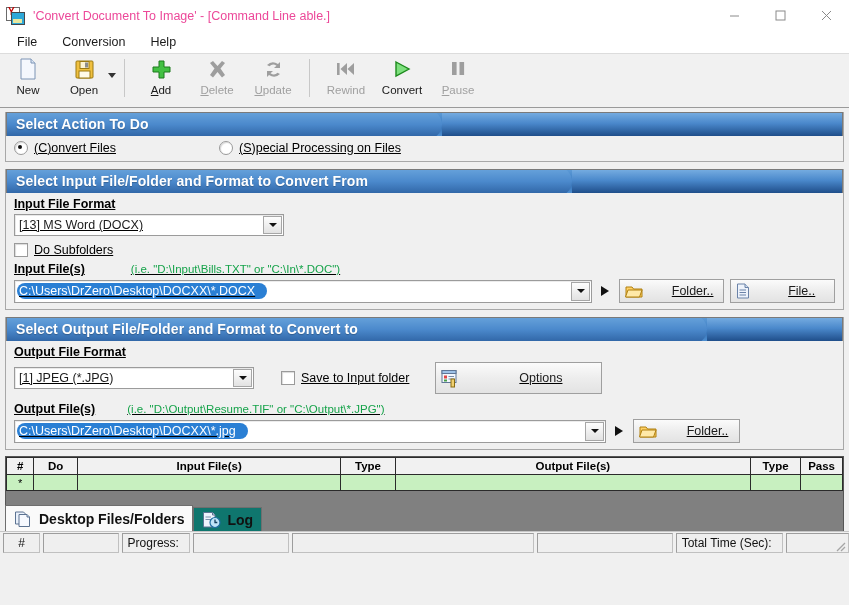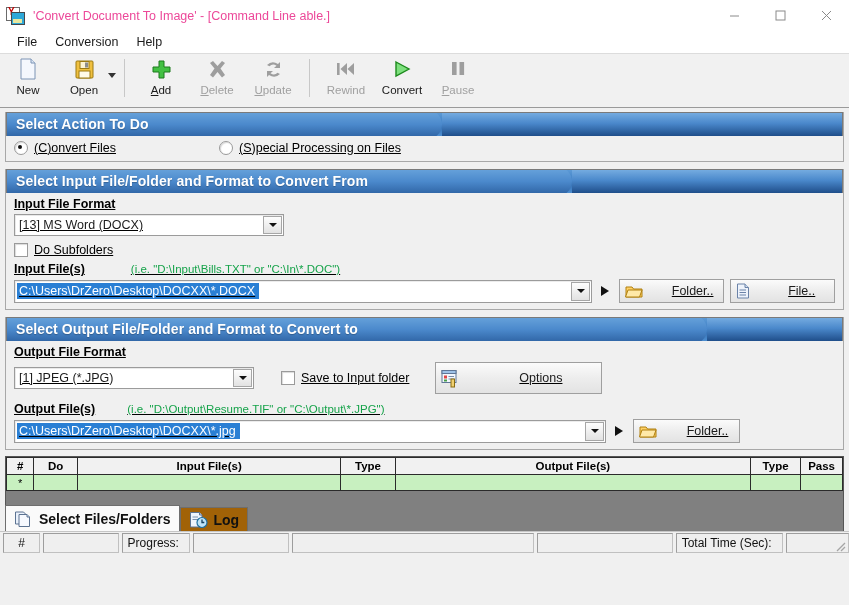--- a/index.html
+++ b/index.html
@@ -18,21 +18,21 @@
   #app-icon{width:18px;height:18px;margin-left:6px;position:relative;flex:none;}
   #app-icon .bk{position:absolute;left:0;top:0;width:12px;height:12px;background:#fff;border:1px solid #6b6b6b;}
   #app-icon .bk:after{content:"Y";position:absolute;left:1px;top:-2px;font-size:10px;font-weight:bold;color:#c00000;font-family:"Liberation Sans",sans-serif;}
   #app-icon .fr{position:absolute;left:5px;top:5px;width:12px;height:11px;background:#2ea8d8;border:1px solid #44484b;}
   #app-icon .fr:after{content:"";position:absolute;left:1px;bottom:1px;width:9px;height:4px;background:#e8e8a0;}
   #win-title{margin-left:9px;font-size:12.5px;color:#ec4899;white-space:nowrap;}
   #win-controls{position:absolute;right:0;top:0;display:flex;height:31px;}
   .wc{width:46px;height:31px;display:flex;align-items:center;justify-content:center;color:#8a8a8a;}
   .wc svg{display:block;}
   
-  #menubar{height:22px;background:#ffffff;display:flex;align-items:center;padding-left:8px;}
+  #menubar{height:22px;background:#ffffff;display:flex;align-items:center;padding-left:8px;gap:7px;}
   .menu-item{padding:2px 9px;font-size:12.5px;color:#1b1b1b;}
   
   #toolbar{
     height:50px;background:#f1f1f1;
     border-top:1px solid #dcdcdc;border-bottom:1px solid #9a9a9a;
     display:flex;align-items:flex-start;padding-top:3px;position:relative;
   }
   .tb{width:56px;display:flex;flex-direction:column;align-items:center;justify-content:flex-start;height:45px;}
   .tb .gl{height:24px;display:flex;align-items:center;justify-content:center;}
   .tb .lb{font-size:11.5px;margin-top:3px;color:#1b1b1b;white-space:nowrap;}
@@ -79,21 +79,21 @@
   .combo{height:20px;border:1px solid #9b9b9b;background:#fff;display:flex;align-items:center;
      position:relative;box-shadow:inset 1px 1px 0 #e9e9e9;}
   .combo .txt{padding-left:4px;font-size:12.5px;color:#1b1b1b;white-space:nowrap;overflow:hidden;}
   .combo .arw{position:absolute;right:1px;top:1px;width:17px;height:16px;
      background:linear-gradient(to bottom,#fdfdfd,#e2e2e2);border:1px solid #a6a6a6;
      display:flex;align-items:center;justify-content:center;}
   .combo .arw i{width:0;height:0;border-left:4px solid transparent;border-right:4px solid transparent;border-top:4px solid #111;display:block;}
   
   .tfield{height:21px;border:1px solid #9b9b9b;background:#fff;display:flex;align-items:center;
      position:relative;box-shadow:inset 1px 1px 0 #ececec;}
-  .tfield .sel{background:#2a7fd4;color:#fff;font-size:12.5px;padding:1px 4px 1px 2px;margin-left:2px;white-space:nowrap;}
+  .tfield .sel{background:#2a7fd4;color:#fff;font-size:12.5px;padding:1px 12px 1px 2px;margin-left:2px;white-space:nowrap;border-radius:8px;}
   .tfield .arw{position:absolute;right:1px;top:1px;width:17px;height:17px;
      background:linear-gradient(to bottom,#fdfdfd,#e2e2e2);border:1px solid #a6a6a6;
      display:flex;align-items:center;justify-content:center;}
   .tfield .arw i{width:0;height:0;border-left:4px solid transparent;border-right:4px solid transparent;border-top:4px solid #111;display:block;}
   .playbtn{width:18px;height:20px;display:flex;align-items:center;justify-content:center;margin-left:4px;}
   .playbtn i{width:0;height:0;border-top:5px solid transparent;border-bottom:5px solid transparent;border-left:8px solid #111;display:block;}
   .btn{
     height:22px;border:1px solid #9f9f9f;background:linear-gradient(to bottom,#fbfbfb,#ededed 50%,#e3e3e3);
     display:flex;align-items:center;font-size:12.5px;color:#1b1b1b;position:relative;
   }
@@ -106,21 +106,21 @@
     background:#f1f1f1;border:1px solid #2b2b2b;font-size:11.5px;font-weight:bold;
     height:16px;padding:0;color:#000;
   }
   table.tb2 td{
     background:#c8f0c0;border:1px solid #2b2b2b;height:15px;padding:0;font-size:11px;text-align:center;
   }
   
   #tabstrip{position:absolute;left:5px;bottom:22px;display:flex;align-items:flex-end;height:26px;}
   .tab{
     height:24px;display:flex;align-items:center;padding:0 8px;
-    border:1px solid #6e6e6e;border-bottom:none;background:#a16207;
+    border:1px solid #6e6e6e;border-bottom:none;background:#0f766e;
     font-size:14px;font-weight:bold;color:#111;
   }
   .tab.active{height:26px;background:#fafafa;}
   .tab .tic{margin-right:6px;display:flex;align-items:center;}
   
   #statusbar{
     position:absolute;left:0;right:0;bottom:0;height:22px;background:#f0f0f0;
     border-top:1px solid #c6c6c6;display:flex;align-items:center;
   }
   .sb{height:18px;border:1px solid #c0c0c0;border-top-color:#9d9d9d;border-left-color:#9d9d9d;
@@ -428,21 +428,21 @@
 
   <div id="tabstrip">
     <div class="tab active">
       <span class="tic">
         <svg width="19" height="18" viewBox="0 0 19 18">
           <path d="M1.5 2 h8 l2.5 2.5 v9.5 h-10.5 z" fill="#eaf1fb" stroke="#5c7392" stroke-width="1"></path>
           <path d="M5 4.5 h8 l2.5 2.5 v9.5 h-10.5 z" fill="#f6f9ff" stroke="#5c7392" stroke-width="1"></path>
           <path d="M13 4.5 v2.5 h2.5" fill="#cfdcee" stroke="#5c7392" stroke-width="1"></path>
         </svg>
       </span>
-      <span>Select Files/Folders</span>
+      <span>Desktop Files/Folders</span>
     </div>
     <div class="tab">
       <span class="tic">
         <svg width="19" height="18" viewBox="0 0 19 18">
           <path d="M1.5 1.5 h9 l2.5 2.5 v12 h-11.5 z" fill="#eef4fc" stroke="#5c7392" stroke-width="1"></path>
           <path d="M10.5 1.5 v2.5 h2.5" fill="#cfdcee" stroke="#5c7392" stroke-width="1"></path>
           <line x1="3.5" y1="6" x2="9" y2="6" stroke="#7c90ab" stroke-width="1"></line>
           <line x1="3.5" y1="8.5" x2="9" y2="8.5" stroke="#7c90ab" stroke-width="1"></line>
           <circle cx="13" cy="11.5" r="5" fill="#bfe4f7" stroke="#1e6fa0" stroke-width="1.2"></circle>
           <path d="M13 8.5 v3 h2.3" stroke="#13405f" stroke-width="1.3" fill="none"></path>

